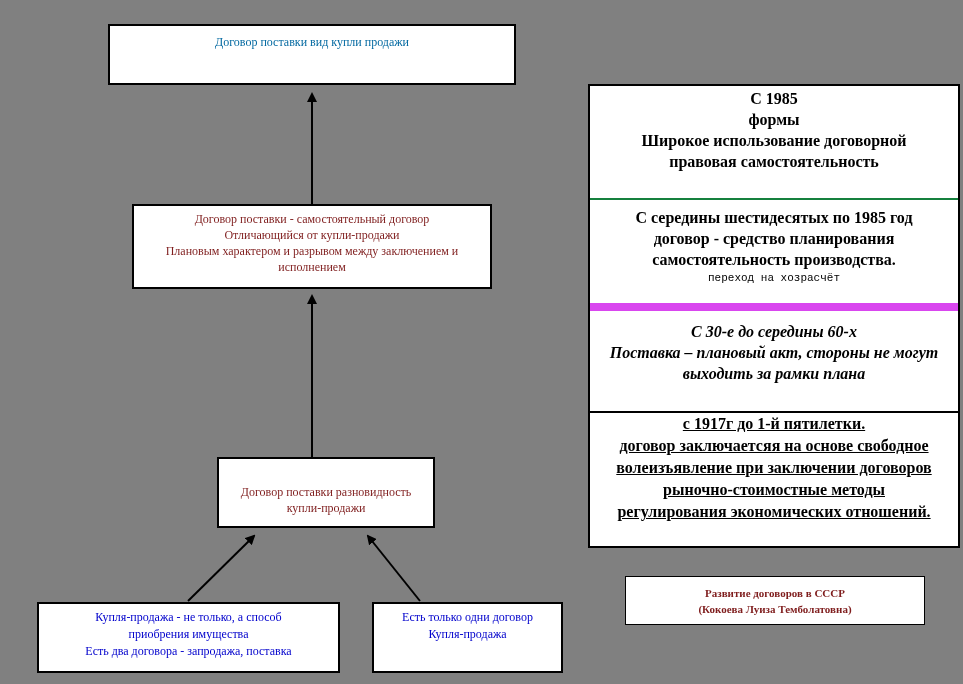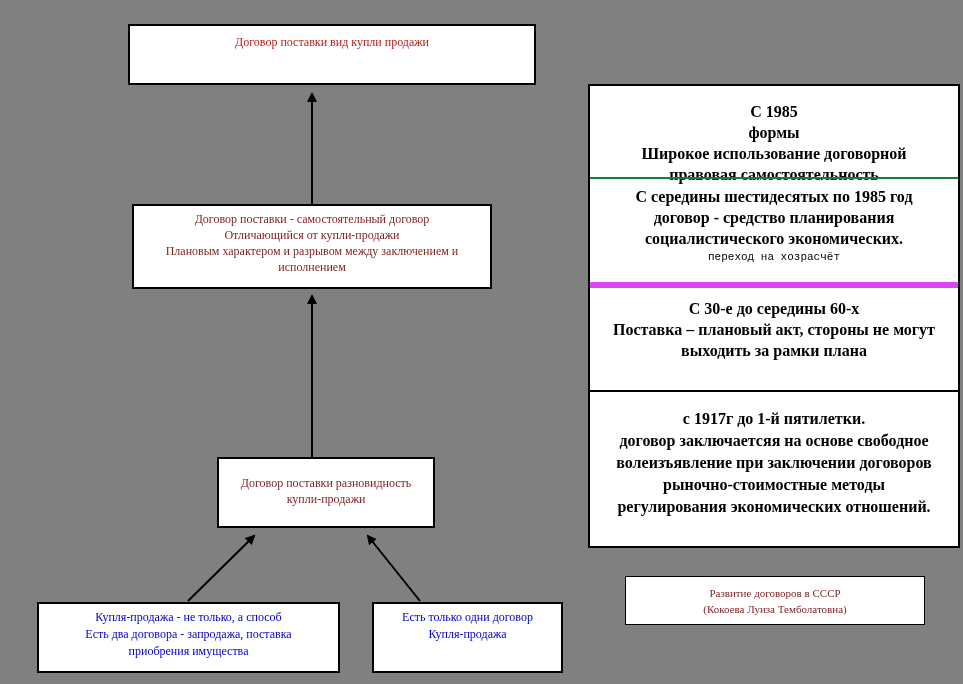--- a/index.html
+++ b/index.html
@@ -12,43 +12,43 @@
   }
   .box{
     position:absolute;
     background:#ffffff;
     border:2px solid #000000;
     box-sizing:border-box;
     text-align:center;
     color:#7f1d1d;
   }
   .box .l{font-size:12px;line-height:16px;white-space:nowrap;}
-  #box-top{left:108px;top:24px;width:408px;height:61px;padding-top:8px;color:#b91c1c;margin-left:20px;}
+  #box-top{left:108px;top:24px;width:408px;height:61px;padding-top:8px;color:#0369a1;}
   #box-middle{left:132px;top:204px;width:360px;height:85px;padding-top:5px;}
-  #box-lower{left:217px;top:457px;width:218px;height:71px;padding-top:16px;}
+  #box-lower{left:217px;top:457px;width:218px;height:71px;padding-top:25px;}
   #box-bottom-left{left:37px;top:602px;width:303px;height:71px;padding-top:5px;color:#0000CC;}
   #box-bottom-left .l{line-height:17px;}
   #box-bottom-mid{left:372px;top:602px;width:191px;height:71px;padding-top:5px;color:#0000CC;}
   #box-bottom-mid .l{line-height:17px;}
   #timeline-panel{
     position:absolute;left:588px;top:84px;width:372px;height:464px;
     background:#ffffff;border:2px solid #000000;box-sizing:border-box;
     display:flex;flex-direction:column;
   }
   .section{
     text-align:center;font-weight:bold;font-size:16px;line-height:21px;
     box-sizing:border-box;color:#000000;
   }
-  #section-0{height:91px;padding-top:15px;}
+  #section-0{height:112px;padding-top:2px;}
   #section-1{height:105px;border-top:2px solid #15803d;padding-top:7px;}
-  #section-2{height:108px;border-top:6px solid #d946ef;padding-top:10px;}
-  #section-3{flex:1;border-top:2px solid #000000;padding-top:16px;line-height:22px;}
+  #section-2{height:108px;border-top:8px solid #d946ef;padding-top:10px;font-style:italic;}
+  #section-3{flex:1;border-top:2px solid #000000;padding-top:0;line-height:22px;text-decoration:underline;}
   .note{font-weight:normal;font-size:11px;line-height:15px;margin-top:1px;font-family:Liberation Mono, monospace;}
   #box-credit{left:625px;top:576px;width:300px;height:49px;border:1px solid #000000;padding-top:8px;}
-  #box-credit .l{font-size:11px;line-height:16px;}
+  #box-credit .l{font-size:11px;line-height:16px;font-weight:bold;}
   #arrows{position:absolute;left:0;top:0;pointer-events:none;}
 </style>
 </head>
 <body>
 
 <div id="canvas">
 
   <div class="box" id="box-top">
     <div class="l">Договор поставки вид купли продажи</div>
   </div>
@@ -60,40 +60,40 @@
     <div class="l">исполнением</div>
   </div>
 
   <div class="box" id="box-lower">
     <div class="l">Договор поставки  разновидность</div>
     <div class="l">купли-продажи</div>
   </div>
 
   <div class="box" id="box-bottom-left">
     <div class="l">Купля-продажа  - не только, а способ</div>
+    <div class="l">приобрения имущества</div>
     <div class="l">Есть два договора - запродажа, поставка</div>
-    <div class="l">приобрения имущества</div>
   </div>
 
   <div class="box" id="box-bottom-mid">
     <div class="l">Есть  только  одни договор</div>
     <div class="l">Купля-продажа</div>
   </div>
 
   <div id="timeline-panel">
     <div class="section" id="section-0">
       <div>С 1985</div>
       <div>формы</div>
       <div>Широкое использование договорной</div>
       <div>правовая самостоятельность</div>
     </div>
     <div class="section" id="section-1">
       <div>С середины шестидесятых по 1985 год</div>
       <div>договор - средство планирования</div>
-      <div>социалистического экономических.</div>
+      <div>самостоятельность производства.</div>
       <div class="note">переход на хозрасчёт</div>
     </div>
     <div class="section" id="section-2">
       <div>С 30-е до середины 60-х</div>
       <div>Поставка – плановый акт, стороны не могут</div>
       <div>выходить за рамки плана</div>
     </div>
     <div class="section" id="section-3">
       <div>с 1917г до 1-й пятилетки.</div>
       <div>договор заключаетсяя на основе свободное</div>

